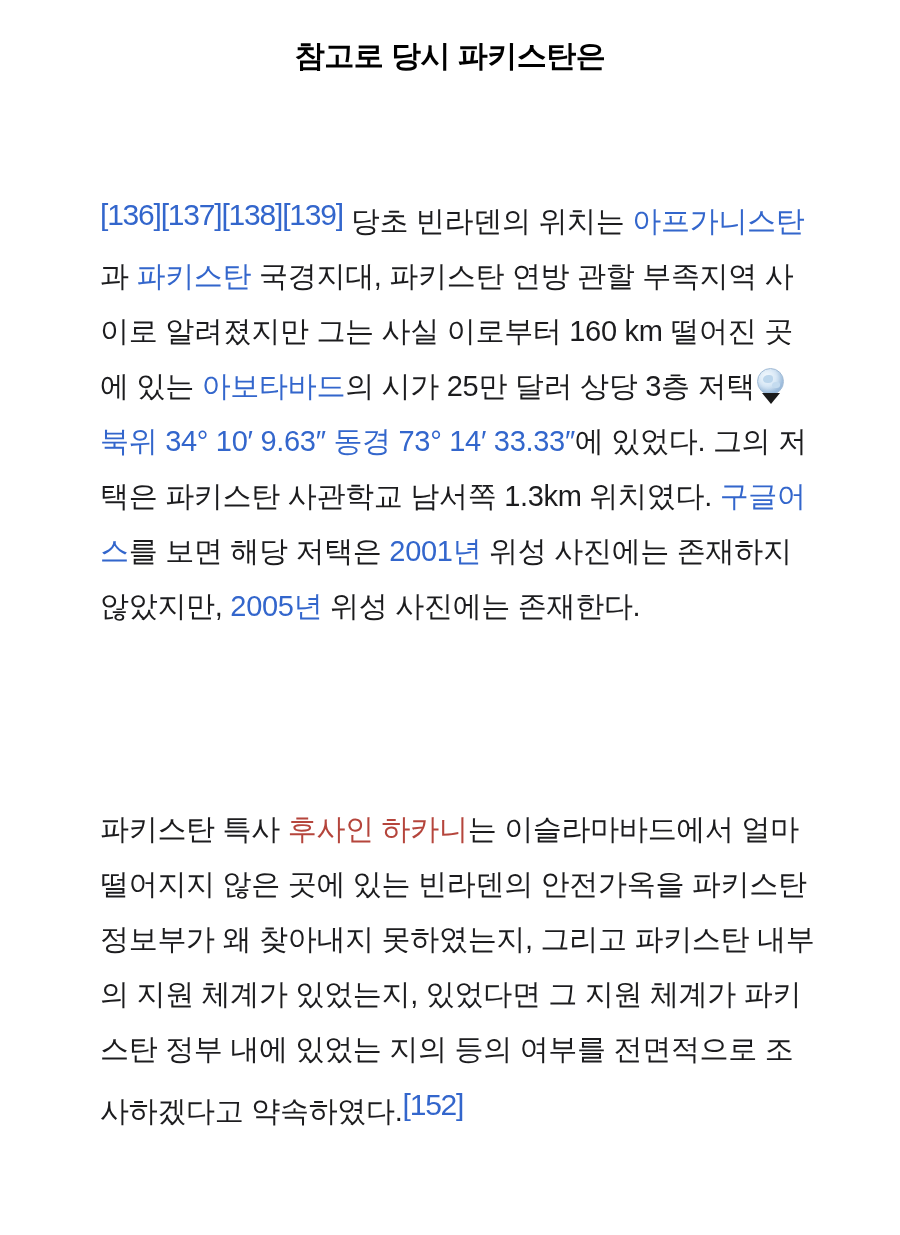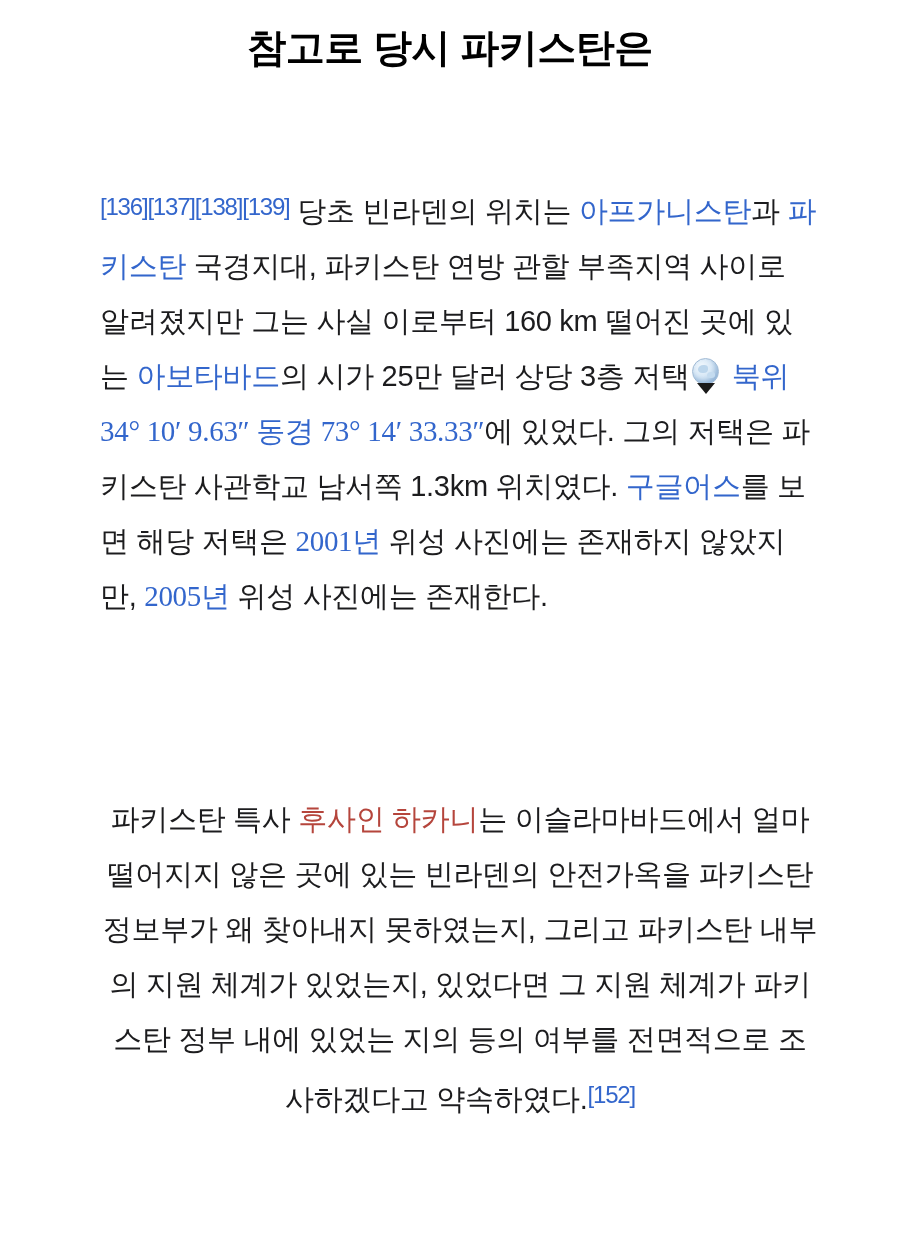--- a/index.html
+++ b/index.html
@@ -13,44 +13,44 @@
   html, body { margin: 0; padding: 0; }
   body {
     width: 900px;
     height: 1235px;
     background: var(--bg);
     font-family: "Liberation Sans", "DejaVu Sans", sans-serif;
     color: var(--text);
     overflow: hidden;
   }
   .title-block {
-    padding-top: 20px;
+    padding-top: 28px;
     text-align: center;
-    font-size: 39px;
+    font-size: 30px;
     font-weight: 700;
     color: var(--title);
     line-height: 55px;
     letter-spacing: -0.5px;
   }
   .article {
     width: 720px;
     margin: 104px 0 0 100px;
     font-size: 29px;
     line-height: 55px;
     letter-spacing: -0.3px;
     word-break: normal;
     overflow-wrap: break-word;
   }
   .para { margin: 0; }
-  .para + .para { margin-top: 168px; text-align: center; }
-  .wiki-link { color: var(--link); cursor: pointer; text-decoration: none; font-family: Liberation Serif, serif; }
+  .para + .para { margin-top: 168px; }
+  .wiki-link { color: var(--link); cursor: pointer; text-decoration: none; }
   .wiki-redlink { color: var(--redlink); cursor: pointer; text-decoration: none; }
   .ref-link {
     color: var(--link);
-    font-size: 24px;
+    font-size: 30px;
     vertical-align: 6px;
     letter-spacing: -1.2px;
     cursor: pointer;
   }
   
   .geo-icon-wrap {
     position: relative;
     display: inline-block;
     width: 30px;
     height: 36px;

